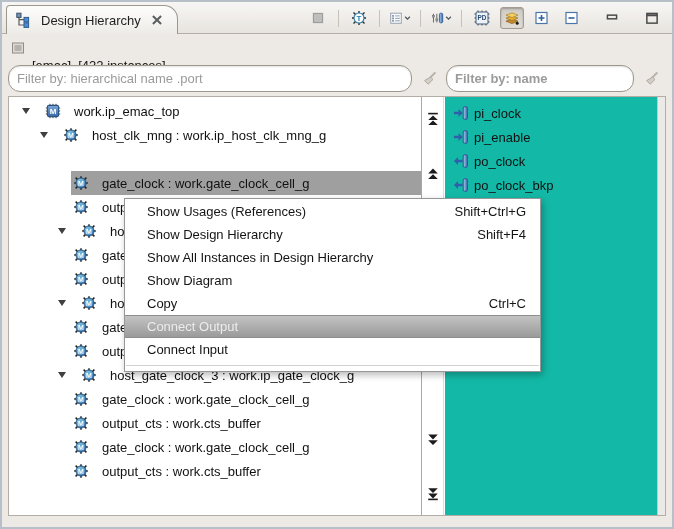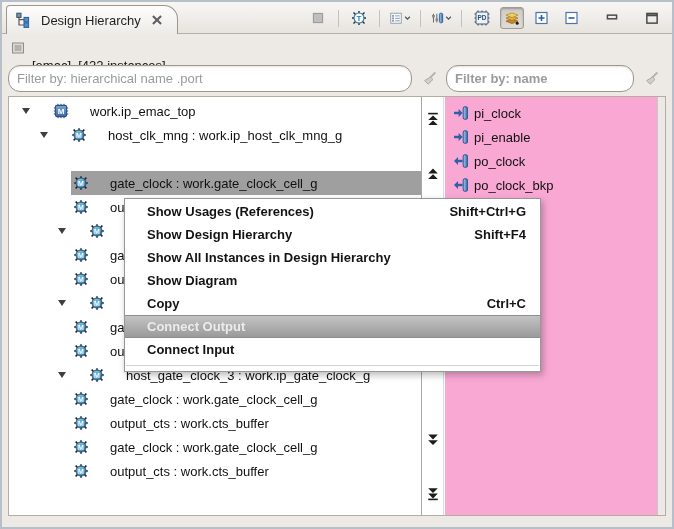--- a/index.html
+++ b/index.html
@@ -30,40 +30,40 @@
   .filter.right{left:444px;width:188px;font-weight:bold;}
   .broom{position:absolute;top:6px;width:22px;height:22px;display:flex;align-items:center;justify-content:center;cursor:pointer;}
   .broom.left{left:416px;}
   .broom.right{left:638px;}
 
   
   .content{position:absolute;left:6px;right:6px;top:94px;bottom:11px;background:#fff;border:1px solid #b3ada4;}
   .tree{position:absolute;left:0;top:0;width:412px;bottom:0;padding-top:2px;overflow:hidden;}
   .trow{height:24px;display:flex;align-items:center;font-size:13px;color:#111;cursor:pointer;}
   .tindent{flex:0 0 auto;height:100%;}
-  .tcontent{display:flex;align-items:center;gap:21px;flex:1;height:100%;padding-left:2px;}
+  .tcontent{display:flex;align-items:center;gap:13px;flex:1;height:100%;padding-left:2px;}
   .trow.sel .tcontent{background:#9f9f9f;}
   .twisty{width:13px;display:flex;justify-content:center;flex:0 0 auto;}
   .twisty::after{content:"";width:0;height:0;border-left:4.5px solid transparent;border-right:4.5px solid transparent;border-top:6px solid #3f3f3f;}
   .tlabel{white-space:nowrap;}
 
   .markers{position:absolute;left:412px;top:0;bottom:0;width:23px;border-left:1px solid #a8a8a8;border-right:1px solid #dcdcdc;background:#fff;}
   .mk{position:absolute;left:4px;width:14px;height:14px;cursor:pointer;}
   .mk-scroll-top{top:15px;}
   .mk-double-up{top:70px;}
   .mk-double-down{top:336px;}
   .mk-scroll-bottom{top:390px;}
 
-  .ports{position:absolute;left:436px;top:0;bottom:0;right:8px;padding-top:4px;background:#f9a8d4;}
+  .ports{position:absolute;left:436px;top:0;bottom:0;right:8px;padding-top:4px;background:#14b8a6;}
   .prow{height:24px;display:flex;align-items:center;gap:5px;padding-left:8px;font-size:13px;color:#111;cursor:pointer;white-space:nowrap;}
   .rstrip{position:absolute;right:0;top:0;bottom:0;width:8px;background:#ebeae8;border-left:1px solid #cac7c2;}
 
   
   .menu{position:absolute;left:122px;top:196px;width:417px;background:#fff;border:1px solid #979797;box-shadow:2px 3px 7px rgba(0,0,0,.28);padding:1px 0;z-index:10;}
-  .mitem{height:23px;display:flex;align-items:center;font-size:13px;font-weight:bold;color:#141414;cursor:pointer;}
+  .mitem{height:23px;display:flex;align-items:center;font-size:13px;font-weight:normal;color:#141414;cursor:pointer;}
   .mlabel{padding-left:22px;flex:1;white-space:nowrap;}
   .mshort{padding-right:14px;white-space:nowrap;}
   .mitem.dishl{background:linear-gradient(#c3c3c3,#9a9a9a);border-top:1px solid #8e8e8e;border-bottom:1px solid #8e8e8e;color:#ececec;cursor:default;}
   .msep{border-top:1px solid #d2d2d2;margin:4px 1px;}
 
   .i16{width:16px;height:16px;flex:0 0 aud;}
   svg{display:block;}
 </style>
 </head>
 <body>

